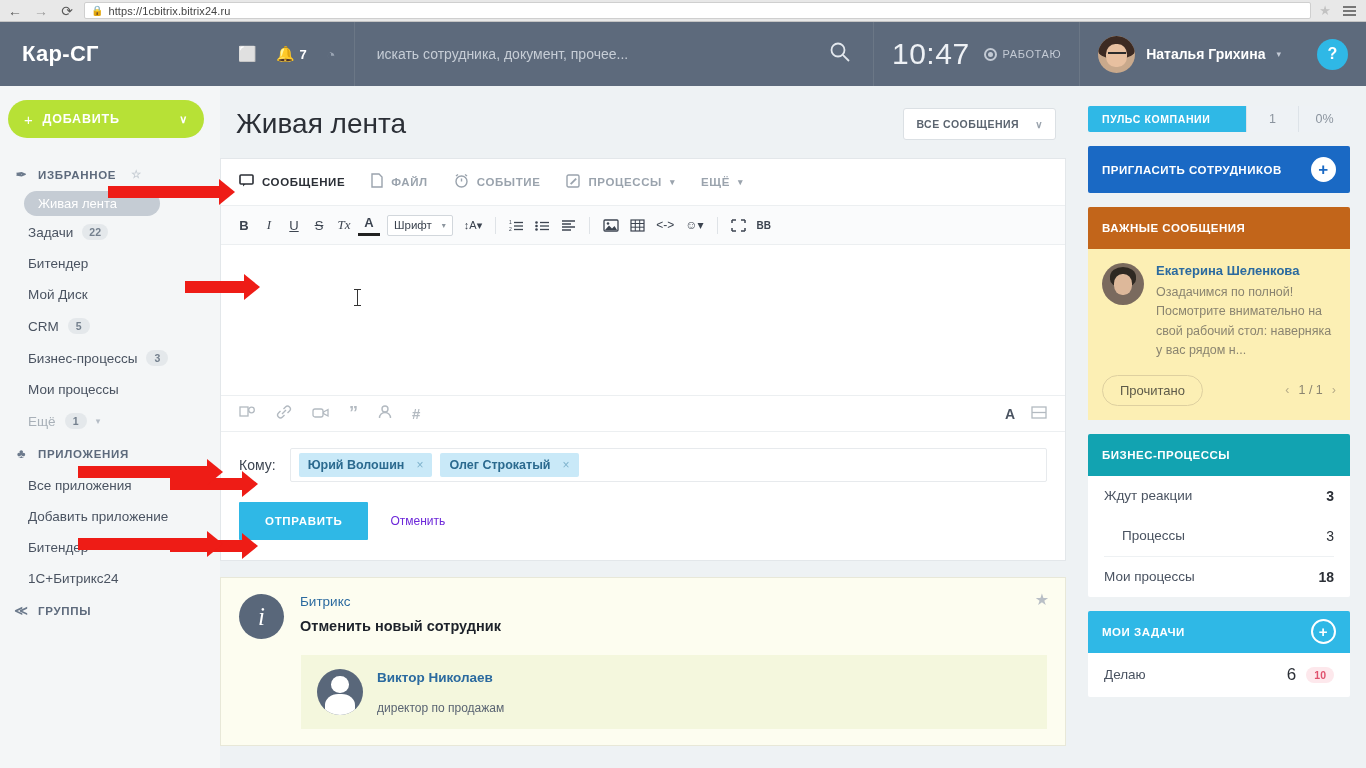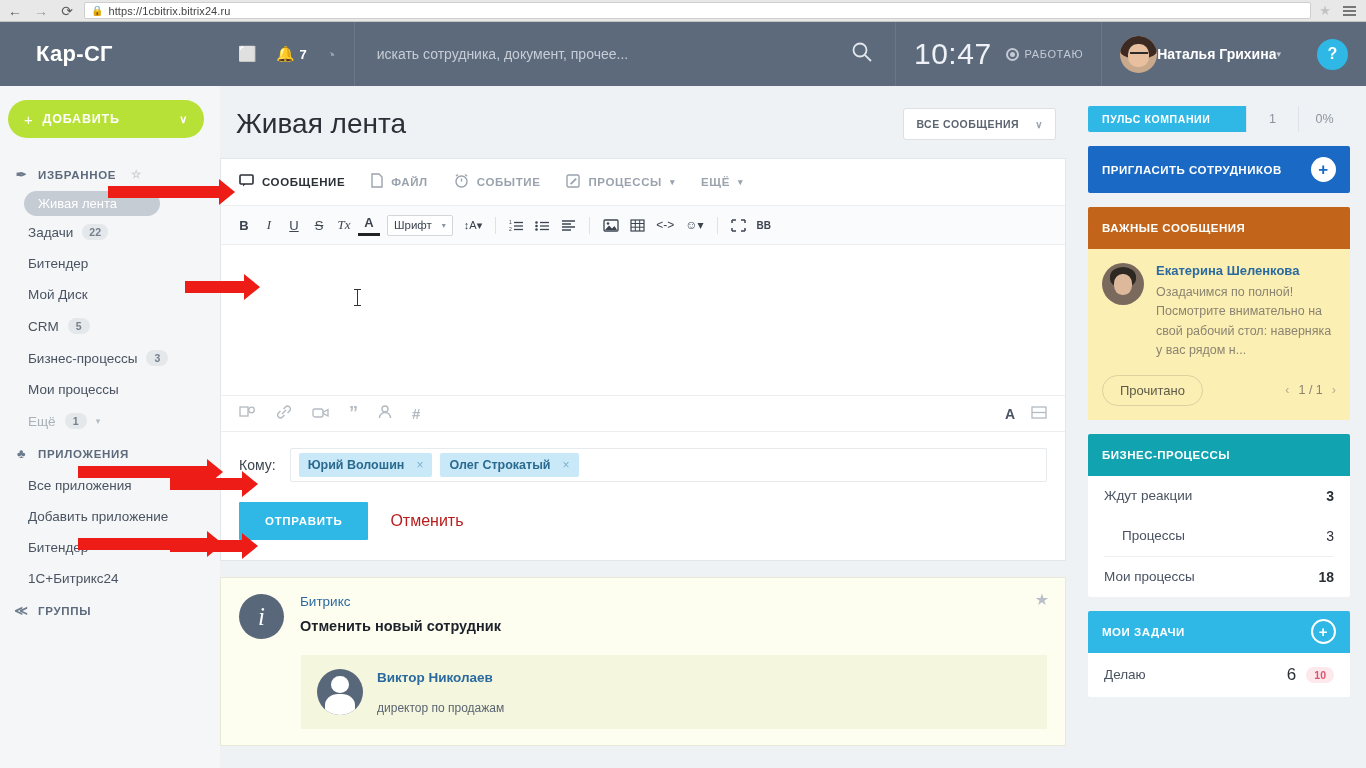--- a/index.html
+++ b/index.html
@@ -24,21 +24,21 @@
   #url-text { font-size: 11px; color: #444; letter-spacing: .1px; }
   .lock-ico { color: #1f9d55; font-size: 10px; }
   .star-ico { color: #c2c2c2; font-size: 13px; }
   .menu-ico { display: flex; flex-direction: column; gap: 2px; padding: 0 4px; }
   .menu-ico i { display: block; width: 13px; height: 2px; background: #777; }
 
   
   #app-header {
     height: 64px; background: #5d6a7c; display: flex; align-items: stretch; color: #fff;
   }
-  #logo-zone { width: 220px; display: flex; align-items: center; padding-left: 36px; }
+  #logo-zone { width: 220px; display: flex; align-items: center; padding-left: 22px; }
   #logo-text { font-size: 22px; font-weight: bold; letter-spacing: .3px; }
   #header-icons { display: flex; align-items: center; gap: 20px; padding: 0 18px; }
   .hdr-ico { color: #9aa5b4; font-size: 15px; display: flex; align-items: center; gap: 4px; }
   .hdr-ico .cnt { font-size: 13px; color: #fff; font-weight: bold; }
   #search-zone {
     flex: 1; display: flex; align-items: center;
     border-left: 1px solid #6b7786; border-right: 1px solid #6b7786;
     padding: 0 22px;
   }
   #search-input {
@@ -49,21 +49,21 @@
   #search-btn { color: #e3e8ee; font-size: 21px; }
   #clock-zone { display: flex; align-items: center; gap: 14px; padding: 0 18px; }
   #clock { font-size: 30px; font-weight: 300; letter-spacing: .5px; color: #eef1f5; }
   #status-pill { display: flex; align-items: center; gap: 6px; font-size: 11px; color: #c3cad4; letter-spacing: .6px; }
   #status-dot {
     width: 13px; height: 13px; border-radius: 50%;
     border: 2px solid #c3cad4; display: flex; align-items: center; justify-content: center;
   }
   #status-dot i { width: 5px; height: 5px; background: #c3cad4; border-radius: 50%; display: block; }
   #user-zone {
-    display: flex; align-items: center; padding: 0 18px;
+    display: flex; align-items: center; gap: 11px; padding: 0 18px;
     border-left: 1px solid #6b7786;
   }
   #avatar {
     width: 37px; height: 37px; border-radius: 50%; overflow: hidden;
     background: #c9a98c; position: relative; flex: none;
   }
   #avatar .hair { position: absolute; inset: 0 0 40% 0; background: #3c2a22; border-radius: 50% 50% 35% 35%; }
   #avatar .face { position: absolute; left: 22%; top: 22%; width: 56%; height: 62%; background: #e8c0a0; border-radius: 45%; }
   #avatar .glasses { position: absolute; left: 26%; top: 44%; width: 48%; height: 6px; border-top: 2px solid #2b2b2b; }
   #user-name { font-size: 14px; font-weight: bold; white-space: nowrap; }
@@ -163,21 +163,21 @@
     background: #c9e9f8; color: #2b6a8f; font-size: 12.5px; font-weight: bold;
     border-radius: 2px; padding: 5px 9px; display: flex; align-items: center; gap: 12px;
   }
   .chip .x { color: #7fb3cd; font-size: 12px; font-weight: normal; }
 
   #submit-row { display: flex; align-items: center; gap: 22px; padding: 14px 18px 20px 18px; }
   #send-btn {
     background: #2fb8e6; color: #fff; font-size: 11.5px; font-weight: bold; letter-spacing: .7px;
     padding: 13px 26px; border: 0; border-radius: 1px; font-family: inherit;
   }
-  #cancel-btn { font-size: 16px; color: #b91c1c; background: none; border: 0; font-family: inherit; }
+  #cancel-btn { font-size: 12px; color: #6d28d9; background: none; border: 0; font-family: inherit; }
 
   
   #feed-post { background: #fdfdf0; border: 1px solid #e8e8d8; margin-top: 16px; padding: 16px 18px; position: relative; }
   #fp-star { position: absolute; right: 16px; top: 12px; color: #b9bfc6; font-size: 16px; }
   #fp-head { display: flex; gap: 16px; }
   #fp-icon {
     width: 45px; height: 45px; border-radius: 50%; background: #59677a; color: #fff;
     display: flex; align-items: center; justify-content: center; font-size: 25px;
     font-family: "Liberation Serif", serif; font-style: italic; flex: none;
   }

